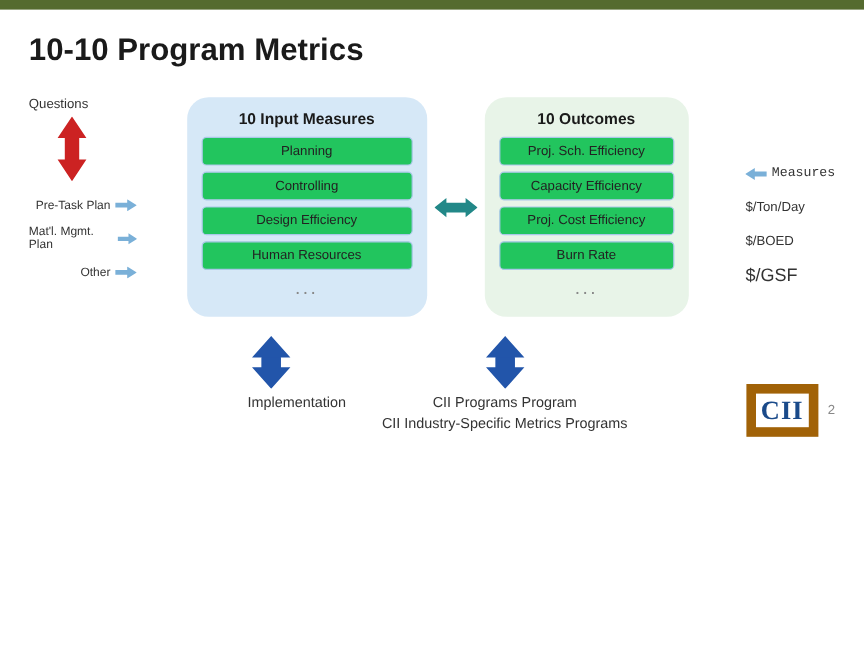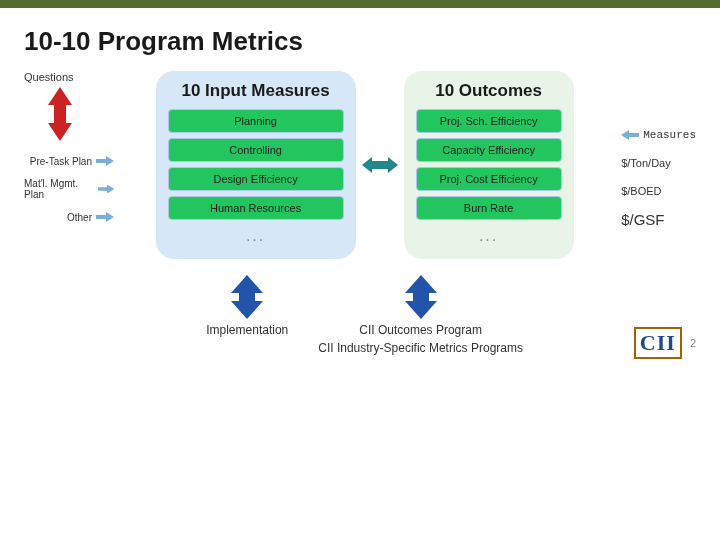--- a/index.html
+++ b/index.html
@@ -17,34 +17,34 @@
       width: 100%;
     }
     .page {
       padding: 18px 24px 12px 24px;
       position: relative;
     }
     .title {
       font-size: 26px;
       font-weight: bold;
       color: #1a1a1a;
-      margin-bottom: 14px;
+      margin-bottom: 24px;
     }
     
     .input-box {
       background: #d6e8f7;
       border-radius: 18px;
       padding: 10px 12px 14px 12px;
       width: 200px;
       display: flex;
       flex-direction: column;
       align-items: stretch;
     }
     .box-title {
-      font-size: 17px;
+      font-size: 13px;
       font-weight: bold;
       text-align: center;
       margin-bottom: 8px;
       color: #1a1a1a;
     }
     .box-item {
       background: #22c55e;
       border: 1px solid #aac8e8;
       border-radius: 4px;
       font-size: 11px;
@@ -148,34 +148,34 @@
           <div class="box-item">Proj. Sch. Efficiency</div>
           <div class="box-item">Capacity Efficiency</div>
           <div class="box-item">Proj. Cost Efficiency</div>
           <div class="box-item">Burn Rate</div>
           <div class="box-dots">...</div>
         </div>
       </div>
 
       <div style="display:flex;flex-direction:row;align-items:flex-start;justify-content:center;margin-top:16px;gap:30px;width:100%;">
 
+        <div style="display:flex;flex-direction:column;gap:4px;">
+          <svg width="40" height="44" viewBox="0 0 40 44">
+            <polygon points="20,0 36,18 28,18 28,32 12,32 12,18 4,18" fill="#2255aa"></polygon>
+            <polygon points="20,44 4,26 12,26 12,18 28,18 28,26 36,26" fill="#2255aa"></polygon>
+          </svg>
+          <span style="font-size:12px;color:#333;">Implementation</span>
+        </div>
+
         <div style="display:flex;flex-direction:column;align-items:center;gap:4px;">
           <svg width="40" height="44" viewBox="0 0 40 44">
             <polygon points="20,0 36,18 28,18 28,32 12,32 12,18 4,18" fill="#2255aa"></polygon>
             <polygon points="20,44 4,26 12,26 12,18 28,18 28,26 36,26" fill="#2255aa"></polygon>
           </svg>
-          <span style="font-size:12px;color:#333;">Implementation</span>
-        </div>
-
-        <div style="display:flex;flex-direction:column;align-items:center;gap:4px;">
-          <svg width="40" height="44" viewBox="0 0 40 44">
-            <polygon points="20,0 36,18 28,18 28,32 12,32 12,18 4,18" fill="#2255aa"></polygon>
-            <polygon points="20,44 4,26 12,26 12,18 28,18 28,26 36,26" fill="#2255aa"></polygon>
-          </svg>
-          <span style="font-size:12px;color:#333;text-align:center;">CII Outcomes Program</span>
+          <span style="font-size:12px;color:#333;text-align:center;">CII Programs Program</span>
           <span style="font-size:12px;color:#333;text-align:center;">CII Industry-Specific Metrics Programs</span>
         </div>
       </div>
     </div>
 
     <div style="display:flex;flex-direction:column;margin-left:6px;margin-top:50px;">
       <div style="display:flex;align-items:center;height:28px;gap:4px;font-family:Liberation Mono, monospace;">
         <svg width="18" height="10" viewBox="0 0 18 10">
             <polygon points="18,3 8,3 8,0 0,5 8,10 8,7 18,7" fill="#7ab0d8"></polygon>
           </svg>
@@ -187,16 +187,16 @@
       <div style="height:28px;display:flex;align-items:center;">
         <span style="font-size:11px;color:#333;">$/BOED</span>
       </div>
       <div style="height:28px;display:flex;align-items:center;">
         <span style="font-size:15px;color:#333;">$/GSF</span>
       </div>
     </div>
   </div>
 
   <div style="position:absolute;bottom:8px;right:24px;display:flex;align-items:center;gap:8px;">
-    <span style="font-size:22px;font-weight:bold;color:#1a4a8a;font-family:serif;letter-spacing:1px;border:2px solid #a16207;padding:1px 4px;">CII</span>
+    <span style="font-size:22px;font-weight:bold;color:#1a4a8a;font-family:serif;letter-spacing:1px;border:8px solid #a16207;padding:1px 4px;">CII</span>
     <span style="font-size:11px;color:#888;">2</span>
   </div>
 </div>
 
 </body></html>

